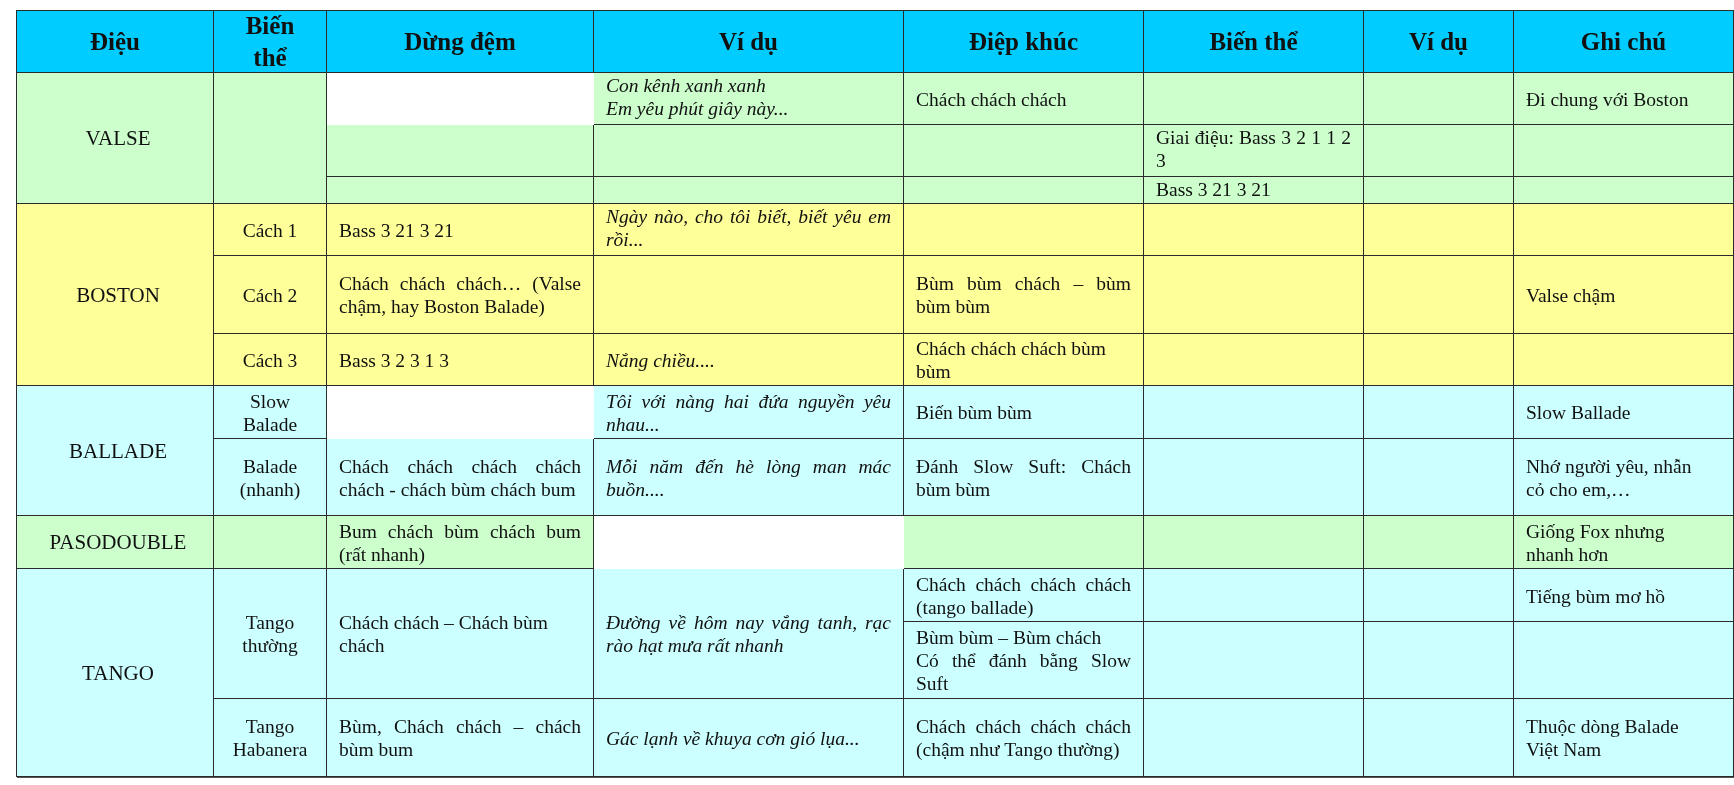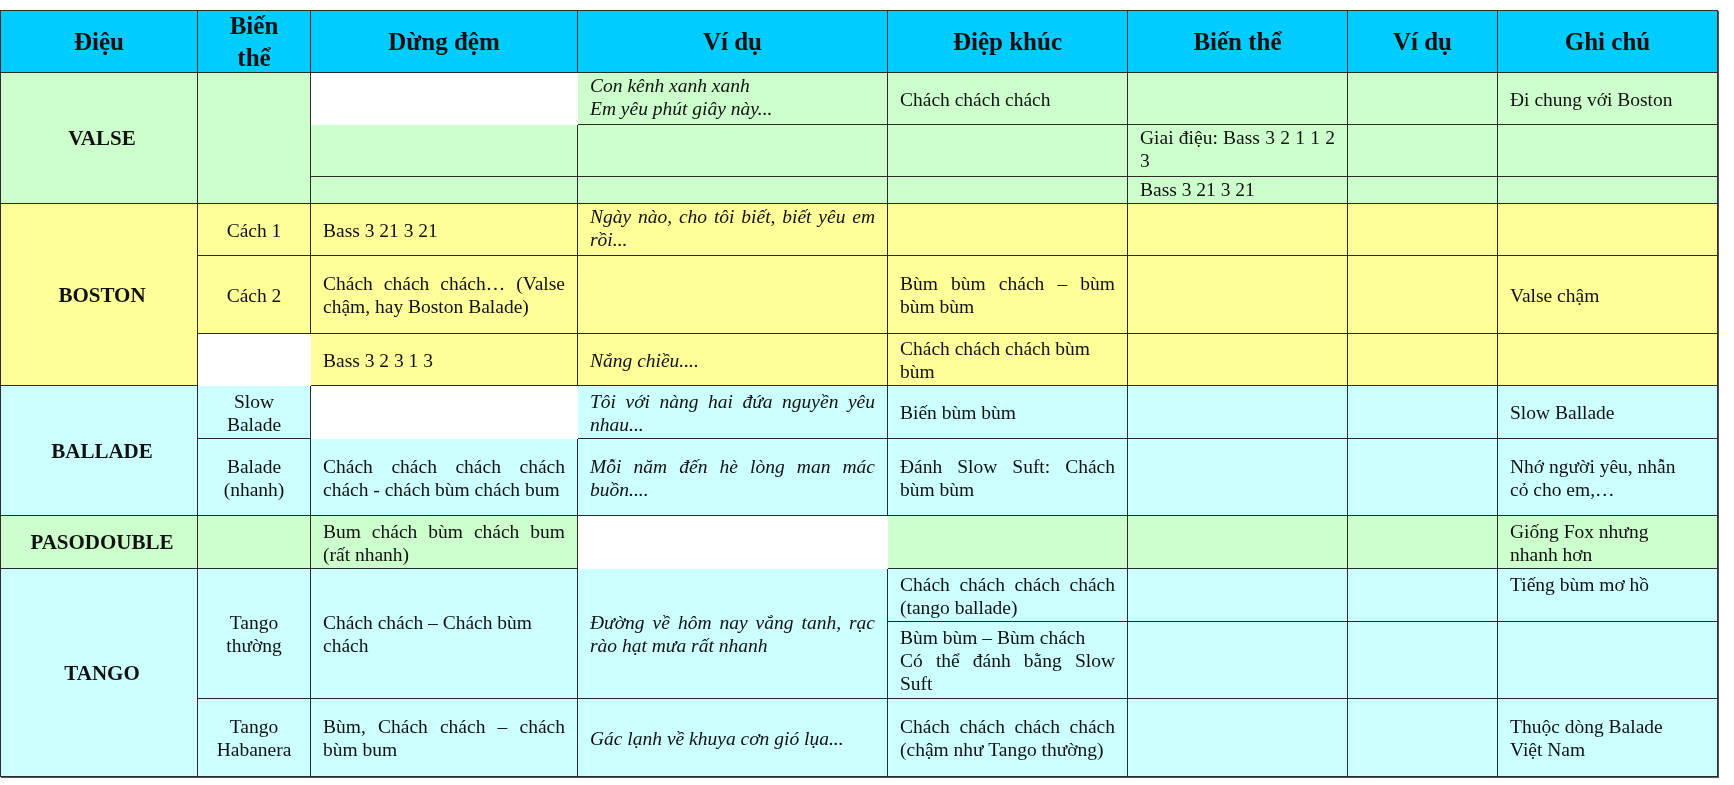--- a/index.html
+++ b/index.html
@@ -1,18 +1,18 @@
 <!DOCTYPE html>
 <html><head>
   <meta charset="utf-8">
   <style>
     html, body { margin: 0; padding: 0; background: #ffffff; }
     body { width: 1734px; height: 785px; position: relative; overflow: hidden; }
     .tbl {
-      position: absolute; left: 0; top: 10px;
+      position: absolute; left: 16px; top: 10px;
       display: grid;
       grid-template-columns: 197px 113px 267px 310px 240px 220px 150px 220px;
       grid-template-rows: 62px 52px 52px 27px 52px 78px 52px 53px 77px 53px 53px 77px 78px;
       border-top: 1.5px solid #2b2b2b;
       border-left: 1.5px solid #2b2b2b;
       font-family: "Liberation Serif", "DejaVu Serif", serif;
       color: #111;
       box-shadow: 1px 1px 0 #555;
     }
     .c {
@@ -28,21 +28,21 @@
     }
     .c.top { justify-content: flex-start; }
     .c.just { text-align: justify; text-align-last: left; }
     .c.center { text-align: center; align-items: center; }
     .c.it { font-style: italic; }
     .h {
       background: #00CCFF;
       font-weight: bold; font-size: 25px; line-height: 26px;
       text-align: center; align-items: center;
     }
-    .dance { font-weight: bold; font-size: 21px; text-align: center; align-items: center; padding-left: 18px; }
+    .dance { font-weight: normal; font-size: 21px; text-align: center; align-items: center; padding-left: 18px; }
     .g { background: #CCFFCC; }
     .y { background: #FFFF99; }
     .b { background: #CCFFFF; }
   </style>
 </head>
 <body>
 
 <div class="tbl">
 
   <div class="c h" style="grid-column:1;grid-row:1">Điệu</div>
@@ -90,20 +90,21 @@
   <div class="c y" style="grid-column:8;grid-row:5"></div>
 
   <div class="c y center" style="grid-column:2;grid-row:6">Cách 2</div>
   <div class="c y just" style="grid-column:3;grid-row:6">Chách chách chách… (Valse chậm, hay Boston Balade)</div>
   <div class="c y it" style="grid-column:4;grid-row:6"></div>
   <div class="c y just" style="grid-column:5;grid-row:6">Bùm bùm chách – bùm bùm bùm</div>
   <div class="c y" style="grid-column:6;grid-row:6"></div>
   <div class="c y" style="grid-column:7;grid-row:6"></div>
   <div class="c y" style="grid-column:8;grid-row:6">Valse chậm</div>
 
+  <div class="c y center" style="grid-column:2;grid-row:7">Cách 3</div>
   <div class="c y" style="grid-column:3;grid-row:7">Bass 3 2 3 1 3</div>
   <div class="c y it" style="grid-column:4;grid-row:7">Nắng chiều....</div>
   <div class="c y" style="grid-column:5;grid-row:7">Chách chách chách bùm bùm</div>
   <div class="c y" style="grid-column:6;grid-row:7"></div>
   <div class="c y" style="grid-column:7;grid-row:7"></div>
   <div class="c y" style="grid-column:8;grid-row:7"></div>
 
   <div class="c b dance" style="grid-column:1;grid-row:8 / span 2">BALLADE</div>
 
   <div class="c b center" style="grid-column:2;grid-row:8">Slow
@@ -136,21 +137,21 @@
   <div class="c b dance" style="grid-column:1;grid-row:11 / span 3">TANGO</div>
 
   <div class="c b center" style="grid-column:2;grid-row:11 / span 2">Tango
 thường</div>
   <div class="c b" style="grid-column:3;grid-row:11 / span 2">Chách chách – Chách bùm chách</div>
   <div class="c b it just" style="grid-column:4;grid-row:11 / span 2">Đường về hôm nay vắng tanh, rạc rào hạt mưa rất nhanh</div>
 
   <div class="c b just" style="grid-column:5;grid-row:11">Chách chách chách chách  (tango ballade)</div>
   <div class="c b" style="grid-column:6;grid-row:11"></div>
   <div class="c b" style="grid-column:7;grid-row:11"></div>
-  <div class="c b top" style="grid-column:8;grid-row:11;padding-top:4px">Tiếng bùm mơ hồ</div>
+  <div class="c b top" style="grid-column:8;grid-row:11;padding-top:16px">Tiếng bùm mơ hồ</div>
 
   <div class="c b just" style="grid-column:5;grid-row:12">Bùm bùm – Bùm chách
 Có thể đánh bằng Slow Suft</div>
   <div class="c b" style="grid-column:6;grid-row:12"></div>
   <div class="c b" style="grid-column:7;grid-row:12"></div>
   <div class="c b" style="grid-column:8;grid-row:12"></div>
 
   <div class="c b center" style="grid-column:2;grid-row:13">Tango
 Habanera</div>
   <div class="c b just" style="grid-column:3;grid-row:13">Bùm, Chách chách – chách bùm bum</div>

